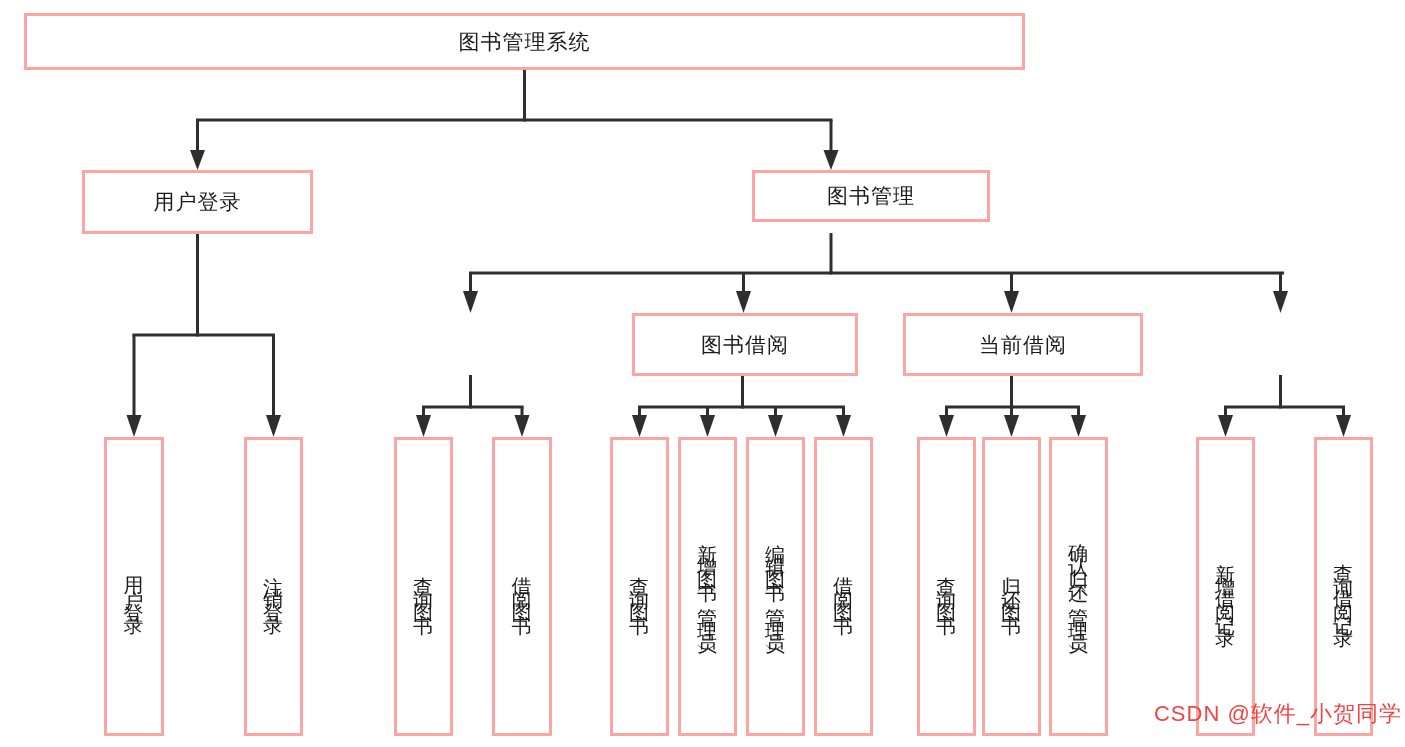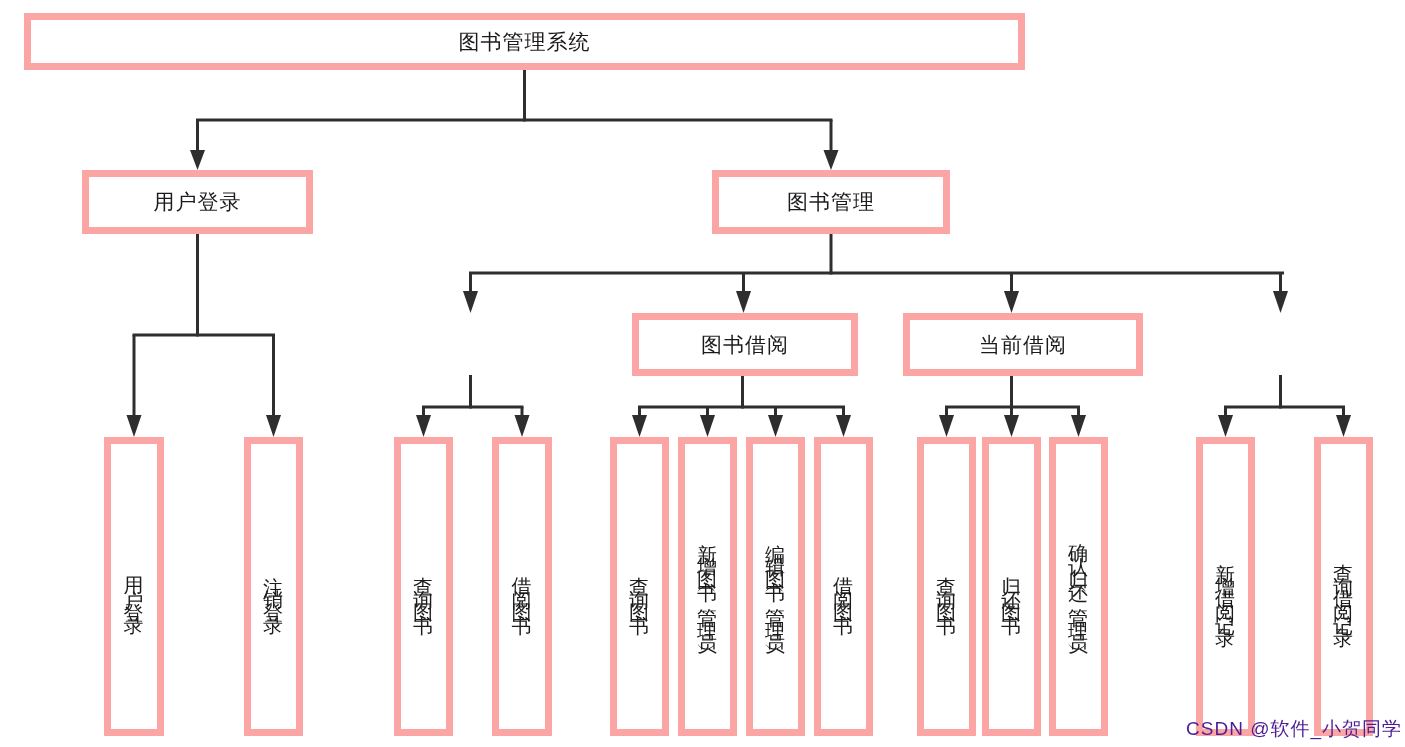--- a/index.html
+++ b/index.html
@@ -26,21 +26,21 @@
     stroke-width: 3;
   }
   svg.connectors polygon {
     fill: #2e2e2e;
     stroke: none;
   }
   .box {
     position: absolute;
     box-sizing: border-box;
     background: #ffffff;
-    border: 7px solid #fca5a5;
+    border: 3px solid #fca5a5;
     display: flex;
     align-items: center;
     justify-content: center;
     z-index: 2;
     color: #1b1b1b;
   }
   .hbox {
     font-size: 21px;
     letter-spacing: 1px;
     white-space: nowrap;
@@ -55,21 +55,21 @@
     font-size: 20px;
     letter-spacing: 13px;
     line-height: 1;
     white-space: nowrap;
     color: #1b1b1b;
   }
   
   .n-root   { left: 24px;  top: 13px;  width: 1001px; height: 57px; }
   
   .n-ulogin { left: 82px;  top: 170px; width: 231px; height: 64px; }
-  .n-bmgmt  { left: 712px; top: 170px; width: 238px; height: 64px; justify-content: center; }
+  .n-bmgmt  { left: 752px; top: 170px; width: 238px; height: 52px; justify-content: center; }
   
   .n-s0 { left: 364px;  top: 313px; width: 213px; height: 63px; }
   .n-s1 { left: 632px;  top: 313px; width: 226px; height: 63px; }
   .n-s2 { left: 903px;  top: 313px; width: 240px; height: 63px; }
   .n-s3 { left: 1173px; top: 313px; width: 215px; height: 63px; }
   
   .n-l0  { left: 104px;  width: 60px; }
   .n-l1  { left: 244px;  width: 59px; }
   .n-l2  { left: 394px;  width: 59px; }
   .n-l3  { left: 492px;  width: 60px; }
@@ -78,24 +78,24 @@
   .n-l6  { left: 746px;  width: 59px; }
   .n-l7  { left: 814px;  width: 59px; }
   .n-l8  { left: 917px;  width: 59px; }
   .n-l9  { left: 982px;  width: 59px; }
   .n-l10 { left: 1049px; width: 59px; }
   .n-l11 { left: 1196px; width: 59px; }
   .n-l12 { left: 1314px; width: 59px; }
   .watermark {
     position: absolute;
     right: 3px;
-    bottom: 5px;
+    bottom: 18px;
     z-index: 5;
-    font-size: 19px;
-    color: #4c1d95;
+    font-size: 22px;
+    color: #ef4444;
     letter-spacing: 1px;
     white-space: nowrap;
   }
 </style>
 </head>
 <body>
 
 <div class="canvas">
 
   <svg class="connectors" width="1405" height="747" viewBox="0 0 1405 747">

